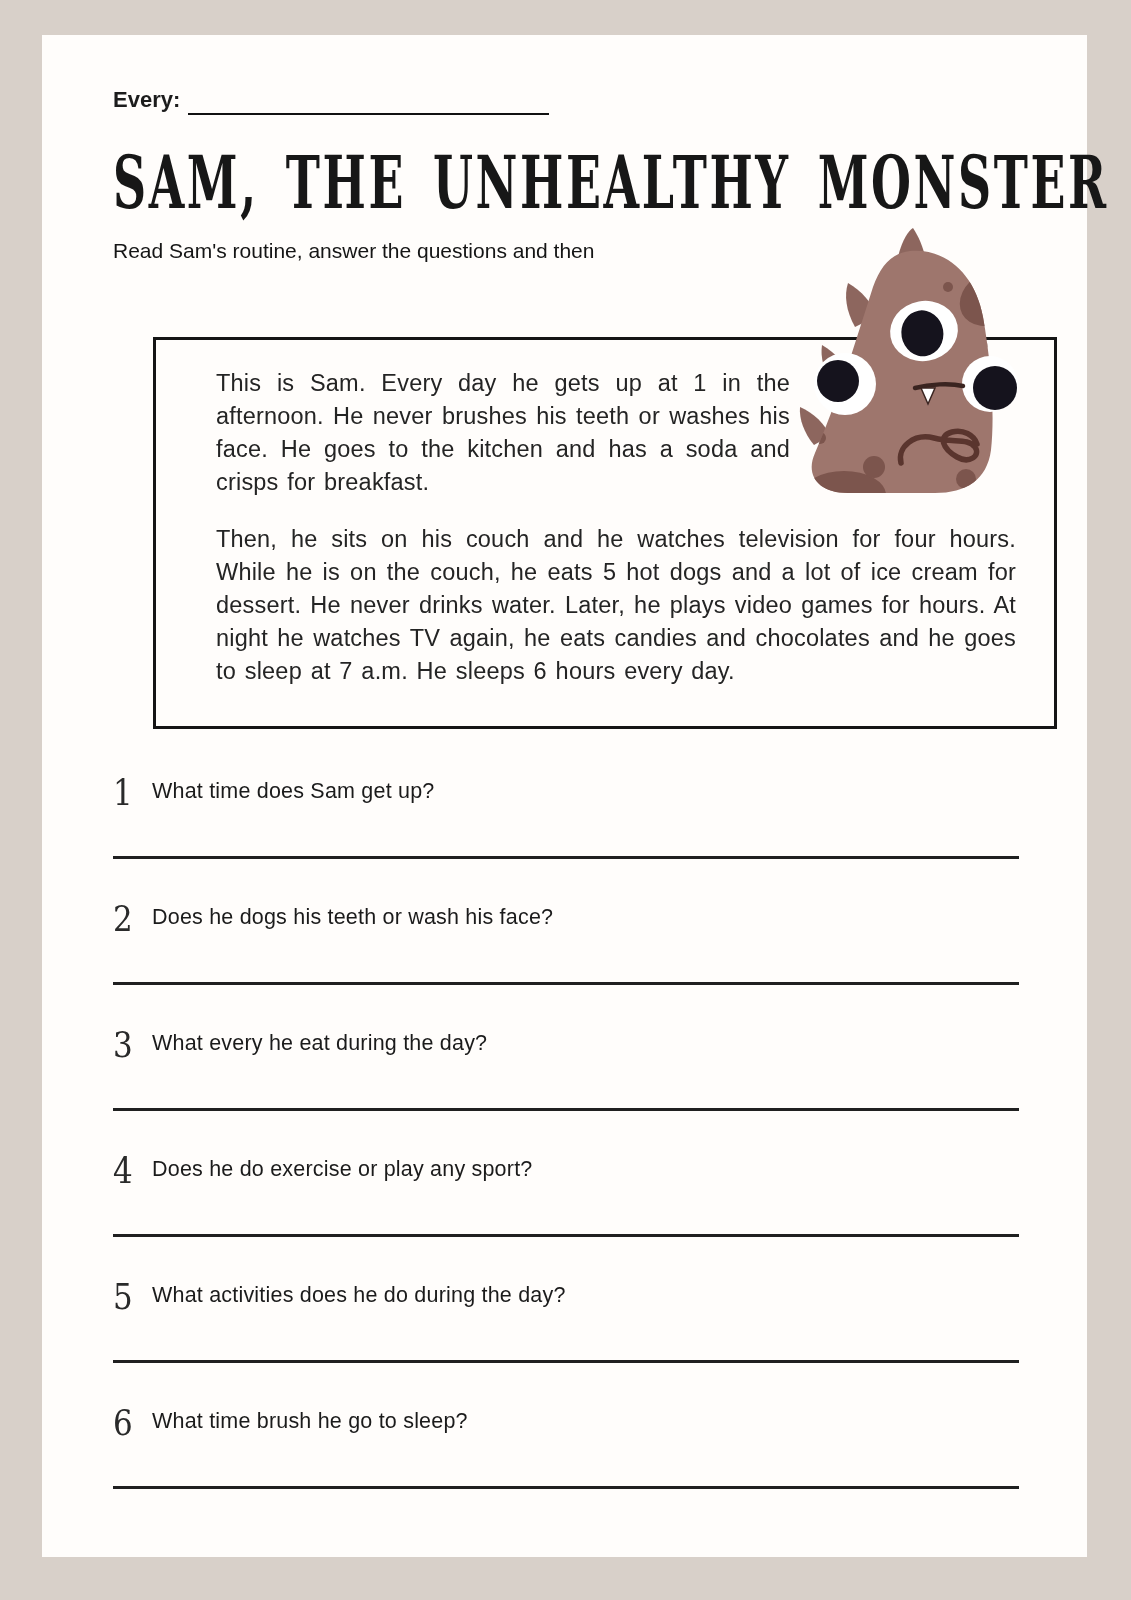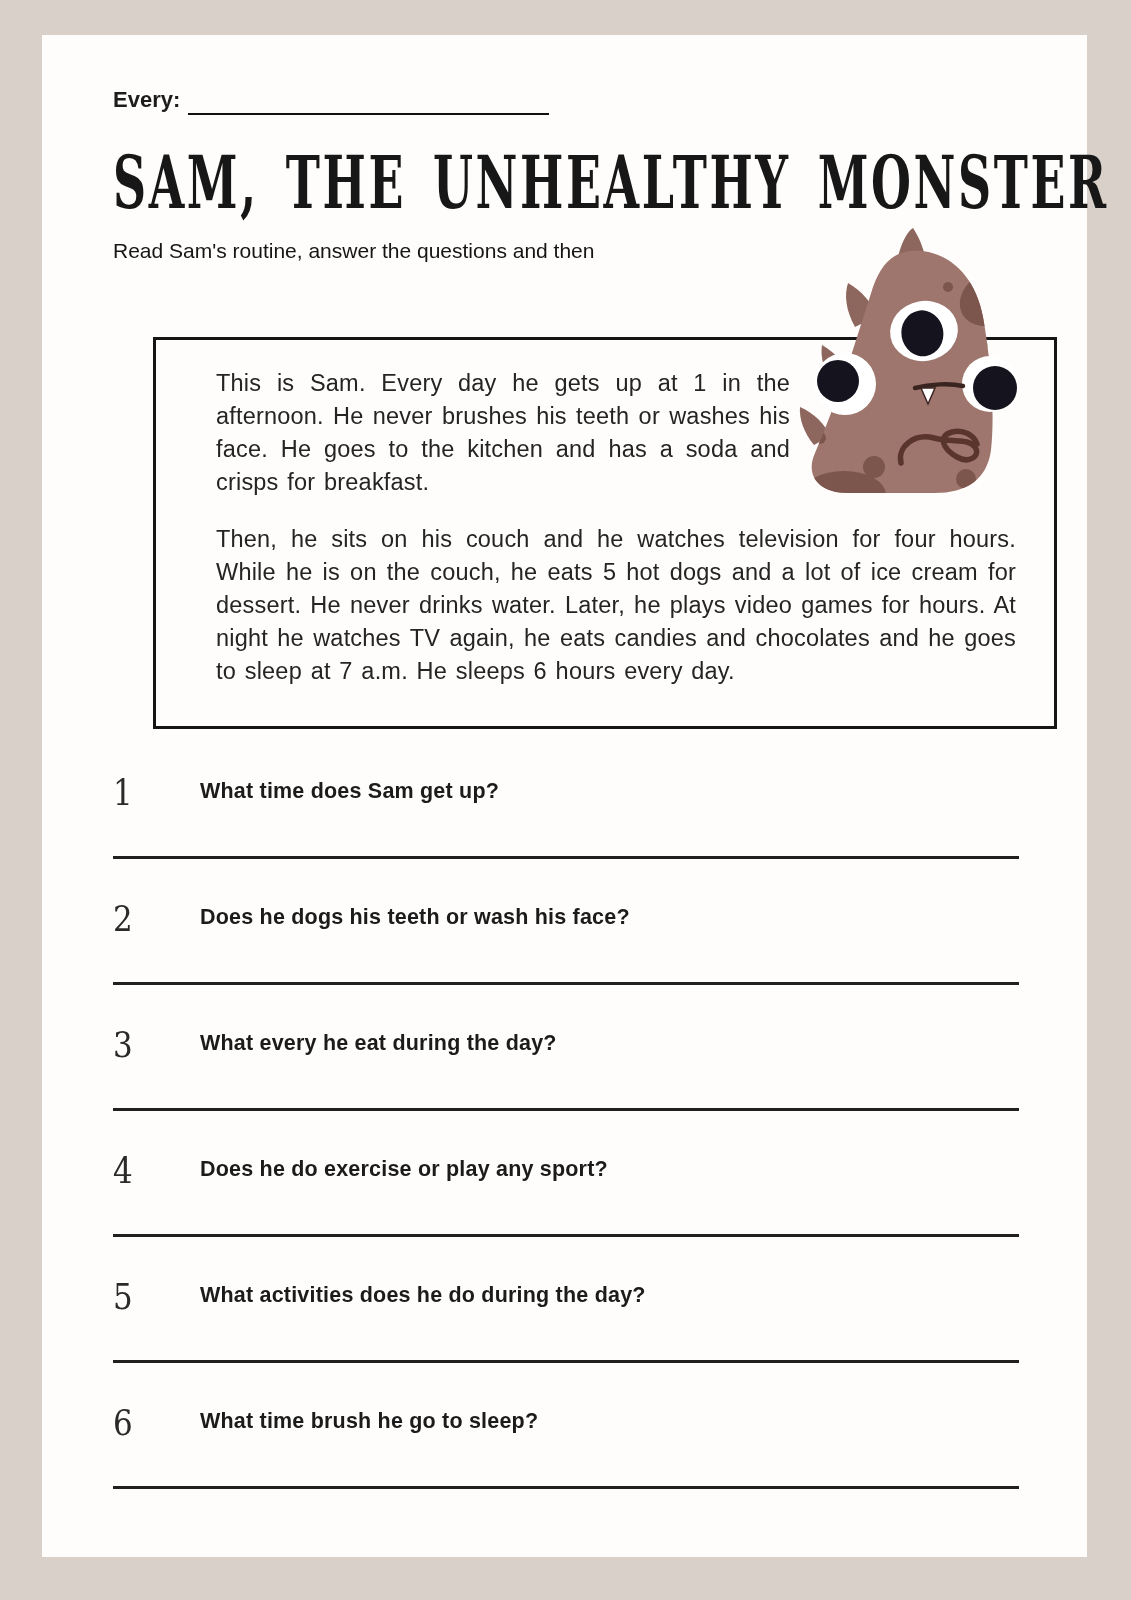--- a/index.html
+++ b/index.html
@@ -64,21 +64,21 @@
   
   .questions{position:absolute; top:740px; left:71px; width:906px;}
   .question{
     height:84px; border-bottom:3px solid #202020; margin-bottom:42px;
     display:flex; align-items:flex-start; gap:15px;
   }
   .qnum{
     font-family:"DejaVu Serif", serif; font-size:31px; line-height:32px;
     min-width:24px; color:#2a2a2a; transform:scaleY(1.12); transform-origin:top left;
   }
-  .qtext{font-size:21.5px; font-weight:bold; line-height:32px; color:#1b1b1b; letter-spacing:0.2px;margin-left:48px;}
+  .qtext{font-size:21.5px; font-weight:normal; line-height:32px; color:#1b1b1b; letter-spacing:0.2px;}
 </style>
 </head>
 <body>
 
 <div class="page">
 
   <div class="header-row">
     <div class="field field-name">
       <span class="field-label">Every:</span>
       <span class="field-line"></span>

